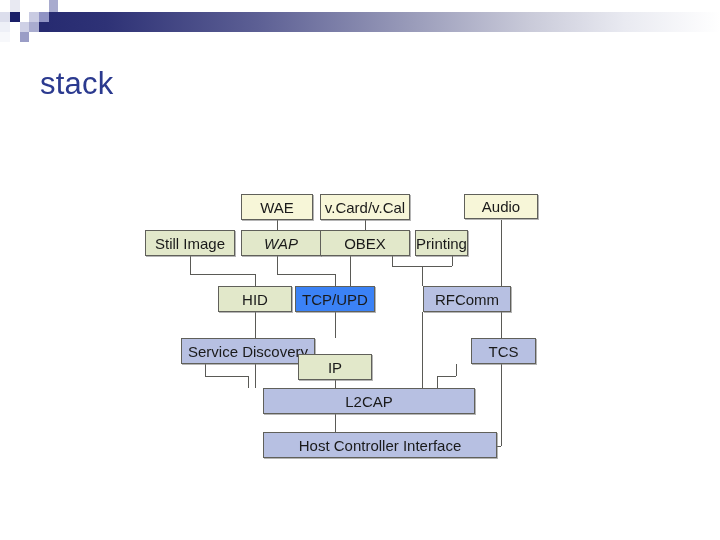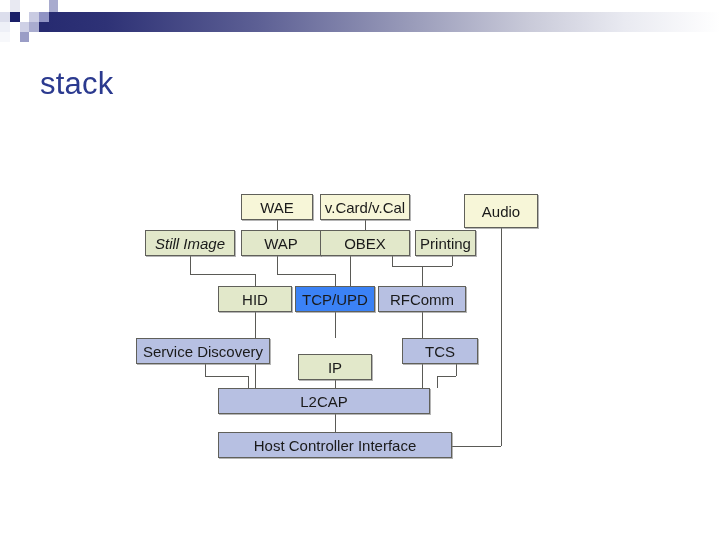--- a/index.html
+++ b/index.html
@@ -31,21 +31,21 @@
     border:1px solid #60605a;
     display:flex;align-items:center;justify-content:center;
     font-size:15px;color:#1a1a1a;
     font-family:"Liberation Sans", sans-serif;
     white-space:nowrap;
     box-shadow:1px 1px 0 rgba(120,120,120,.55);
     z-index:3;
   }
   .cream{background:#f7f6d8;}
   .olive{background:#e2e8ca;}
-  .blue {background:#b7c0e2;}
+  .blue {background:#b7c0e2;margin-left:45px;}
   .edge{position:absolute;background:#5a5a56;z-index:1;}
   .edge.h{height:1px;}
   .edge.v{width:1px;}
 </style>
 </head>
 <body>
 
 <div id="slide-header">
   <div class="bar"></div>
   <div id="checker">
@@ -100,27 +100,27 @@
       <div class="edge v" style="left: 456px; top: 364px; height: 12px; background: rgb(90, 90, 86);"></div>
       <div class="edge h" style="left: 437px; top: 376px; width: 19px; background: rgb(90, 90, 86);"></div>
       <div class="edge v" style="left: 437px; top: 376px; height: 12px; background: rgb(90, 90, 86);"></div>
       <div class="edge v" style="left: 335px; top: 414px; height: 18px; background: rgb(90, 90, 86);"></div>
       <div class="edge v" style="left: 501px; top: 220px; height: 226px; background: rgb(90, 90, 86);"></div>
       <div class="edge h" style="left: 452px; top: 446px; width: 49px; background: rgb(90, 90, 86);"></div>
     </div>
   <div id="node-layer">
       <div class="node cream" style="left: 241px; top: 194px; width: 72px; height: 26px; background: rgb(247, 246, 216); border-color: rgb(96, 96, 90);">WAE</div>
       <div class="node cream" style="left: 320px; top: 194px; width: 90px; height: 26px; background: rgb(247, 246, 216); border-color: rgb(96, 96, 90);">v.Card/v.Cal</div>
-      <div class="node cream" style="left: 464px; top: 194px; width: 74px; height: 34px; background: rgb(247, 246, 216); border-color: rgb(96, 96, 90);">Audio</div>
-      <div class="node olive" style="left: 145px; top: 230px; width: 90px; height: 26px; background: rgb(226, 232, 202); border-color: rgb(96, 96, 90); font-style: italic;">Still Image</div>
-      <div class="node olive" style="left: 241px; top: 230px; width: 80px; height: 26px; background: rgb(226, 232, 202); border-color: rgb(96, 96, 90);">WAP</div>
+      <div class="node cream" style="left: 464px; top: 194px; width: 74px; height: 25px; background: rgb(247, 246, 216); border-color: rgb(96, 96, 90);">Audio</div>
+      <div class="node olive" style="left: 145px; top: 230px; width: 90px; height: 26px; background: rgb(226, 232, 202); border-color: rgb(96, 96, 90);">Still Image</div>
+      <div class="node olive" style="left: 241px; top: 230px; width: 80px; height: 26px; background: rgb(226, 232, 202); border-color: rgb(96, 96, 90); font-style: italic;">WAP</div>
       <div class="node olive" style="left: 320px; top: 230px; width: 90px; height: 26px; background: rgb(226, 232, 202); border-color: rgb(96, 96, 90);">OBEX</div>
-      <div class="node olive" style="left: 415px; top: 230px; width: 61px; height: 26px; background: rgb(226, 232, 202); border-color: rgb(96, 96, 90);">Printing</div>
+      <div class="node olive" style="left: 415px; top: 230px; width: 53px; height: 26px; background: rgb(226, 232, 202); border-color: rgb(96, 96, 90);">Printing</div>
       <div class="node olive" style="left: 218px; top: 286px; width: 74px; height: 26px; background: rgb(226, 232, 202); border-color: rgb(96, 96, 90);">HID</div>
       <div class="node olive" style="left: 295px; top: 286px; width: 80px; height: 26px; background: #3b82f6; border-color: rgb(96, 96, 90);">TCP/UPD</div>
       <div class="node blue" style="left: 378px; top: 286px; width: 88px; height: 26px; background: rgb(183, 192, 226); border-color: rgb(96, 96, 90);">RFComm</div>
       <div class="node blue" style="left: 136px; top: 338px; width: 134px; height: 26px; background: rgb(183, 192, 226); border-color: rgb(96, 96, 90);">Service Discovery</div>
       <div class="node olive" style="left: 298px; top: 338px; width: 74px; height: 26px; background: rgb(226, 232, 202); border-color: rgb(96, 96, 90); margin-top: 16px;">IP</div>
-      <div class="node blue" style="left: 402px; top: 338px; width: 76px; height: 26px; background: rgb(183, 192, 226); border-color: rgb(96, 96, 90);">TCS</div>
+      <div class="node blue" style="left: 426px; top: 338px; width: 65px; height: 26px; background: rgb(183, 192, 226); border-color: rgb(96, 96, 90);">TCS</div>
       <div class="node blue" style="left: 218px; top: 388px; width: 212px; height: 26px; background: rgb(183, 192, 226); border-color: rgb(96, 96, 90);">L2CAP</div>
       <div class="node blue" style="left: 218px; top: 432px; width: 234px; height: 26px; background: rgb(183, 192, 226); border-color: rgb(96, 96, 90);">Host Controller Interface</div>
     </div>
 </div>
 
 </body></html>

